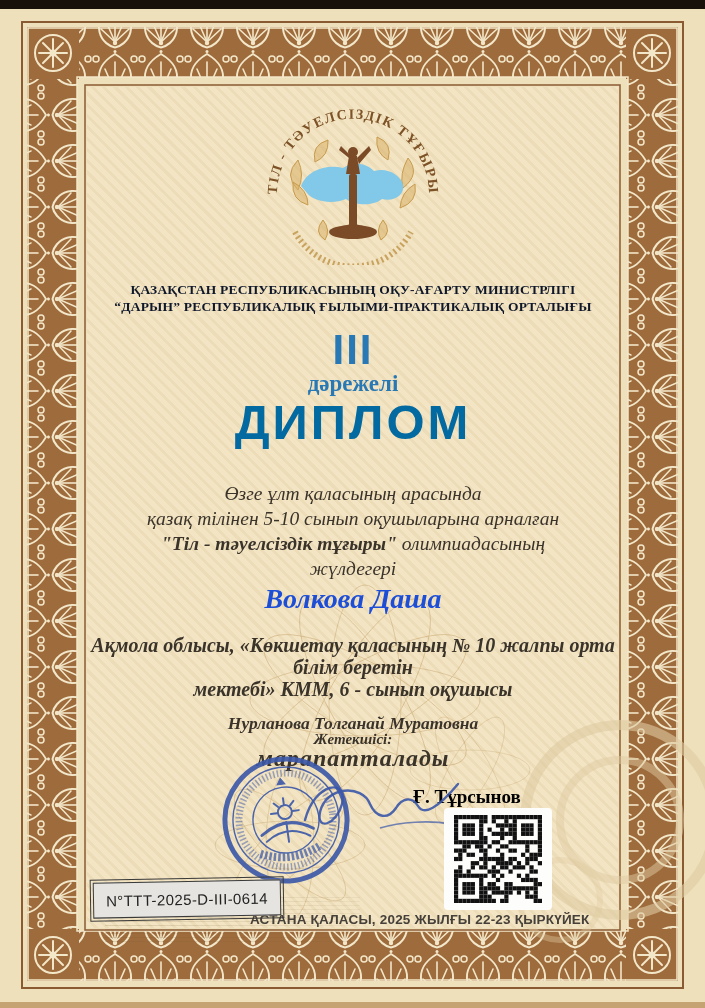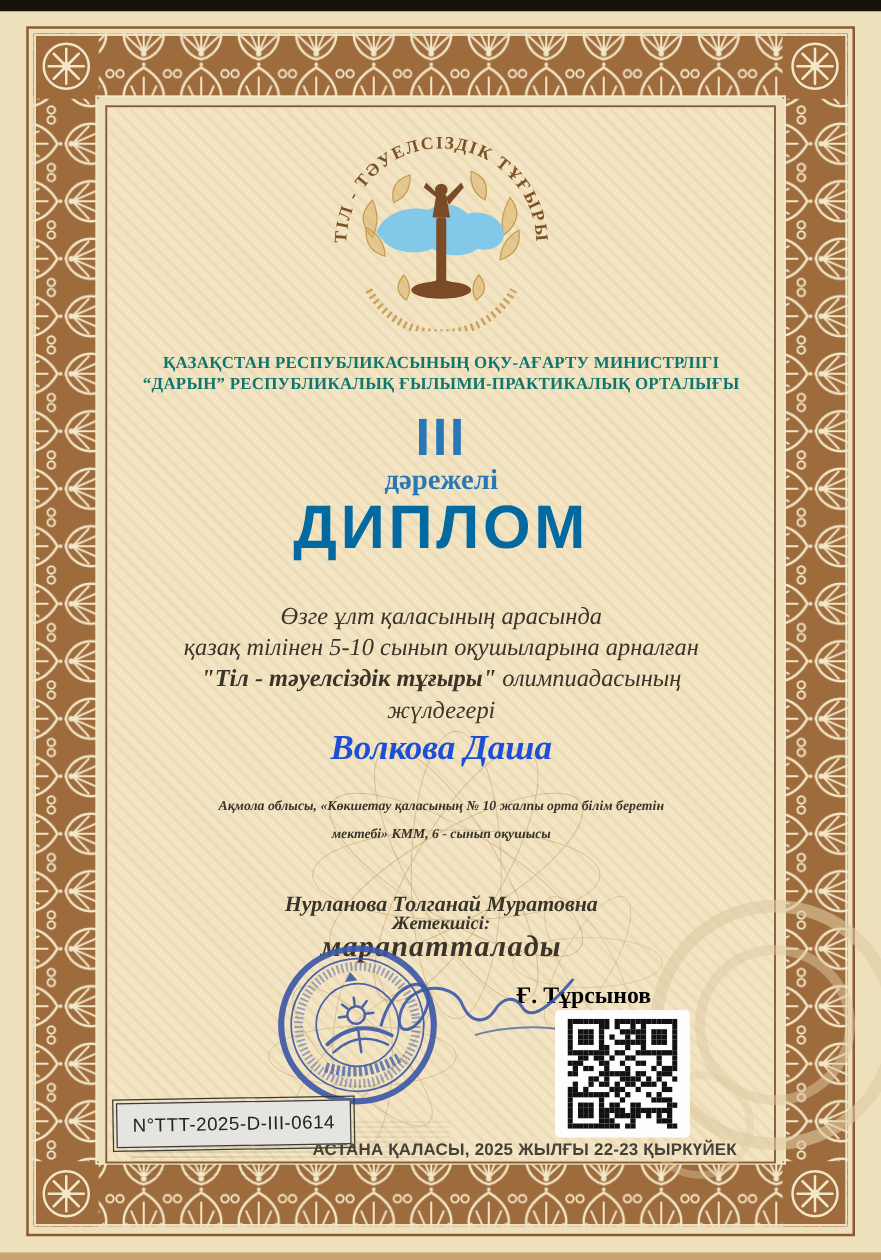--- a/index.html
+++ b/index.html
@@ -9,27 +9,27 @@
   }
   .photo-edge-top{position:absolute;left:0;top:0;width:705px;height:9px;background:#17110a;z-index:20;}
   .photo-edge-bottom{position:absolute;left:0;bottom:0;width:705px;height:6px;background:#c5a373;z-index:20;}
   .frame-svg{position:absolute;left:0;top:0;z-index:2;}
   .inner-area{
     position:absolute;left:87px;top:87px;width:531px;height:841px;z-index:1;
     background:repeating-linear-gradient(45deg,#f3e5c4 0px,#f3e5c4 5px,#ecdcb8 5px,#ecdcb8 8px);
   }
   .watermarks{position:absolute;left:0;top:0;z-index:3;pointer-events:none;}
   .txt{position:absolute;left:88px;width:530px;text-align:center;z-index:5;color:#3a332a;}
-  .header-block{top:281px;font-size:13.5px;font-weight:bold;line-height:17px;letter-spacing:.2px;color:#0f766e;}
+  .header-block{top:281px;font-size:13.5px;font-weight:bold;line-height:17px;letter-spacing:.2px;color:#0f172a;}
   .degree-numeral{top:329px;font-family:"Liberation Sans",sans-serif;font-size:42px;font-weight:bold;line-height:42px;letter-spacing:2px;color:#2878b6;}
   .degree-word{top:372px;font-size:23px;font-weight:bold;line-height:24px;color:#2878b6;}
   .diploma-title{top:396px;font-family:"Liberation Sans",sans-serif;font-size:49px;font-weight:bold;line-height:52px;letter-spacing:3px;color:#0369a1;}
   .body-block{top:481px;font-style:italic;font-size:19.5px;line-height:25px;}
   .recipient-name{top:583px;font-style:italic;font-weight:bold;font-size:28px;line-height:32px;color:#1d4ed8;}
-  .school-block{top:634px;font-style:italic;font-weight:bold;font-size:11px;line-height:22px;}
+  .school-block{top:634px;font-style:italic;font-weight:bold;font-size:20px;line-height:22px;}
   .sup-label{top:694px;font-style:italic;font-weight:bold;font-size:15px;line-height:18px;margin-top:36px;}
   .sup-name{top:712px;font-style:italic;font-weight:bold;font-size:17.5px;line-height:22px;}
   .award-word{top:744px;font-style:italic;font-weight:bold;font-size:24px;line-height:28px;letter-spacing:1px;}
   .director-row{top:786px;height:26px;}
   .director-name{position:absolute;left:325px;font-weight:bold;font-size:19px;}
   .seal{position:absolute;left:216px;top:750px;z-index:6;opacity:.9;}
   .signature{position:absolute;left:280px;top:762px;z-index:7;}
   .qr-box{
     position:absolute;left:444px;top:808px;width:108px;height:102px;z-index:8;
     background:#fdfdfb;border-radius:4px;display:flex;align-items:center;justify-content:center;

